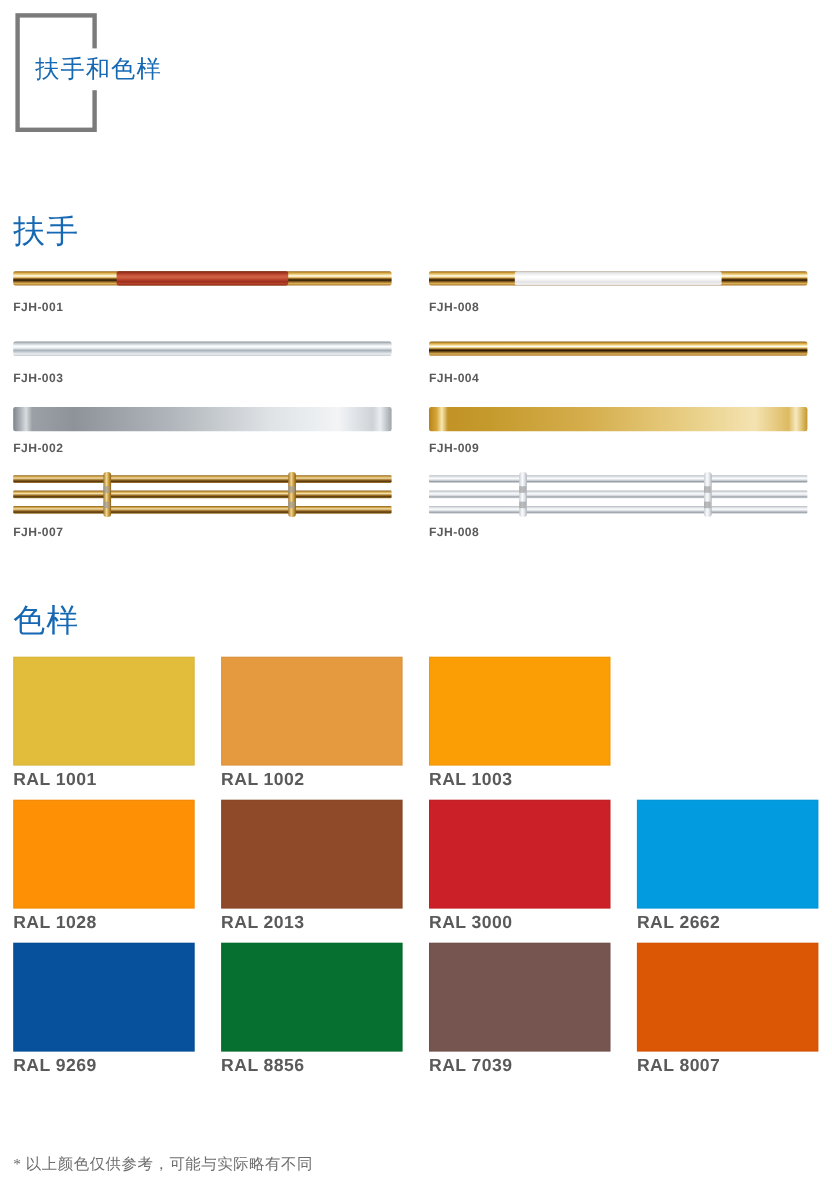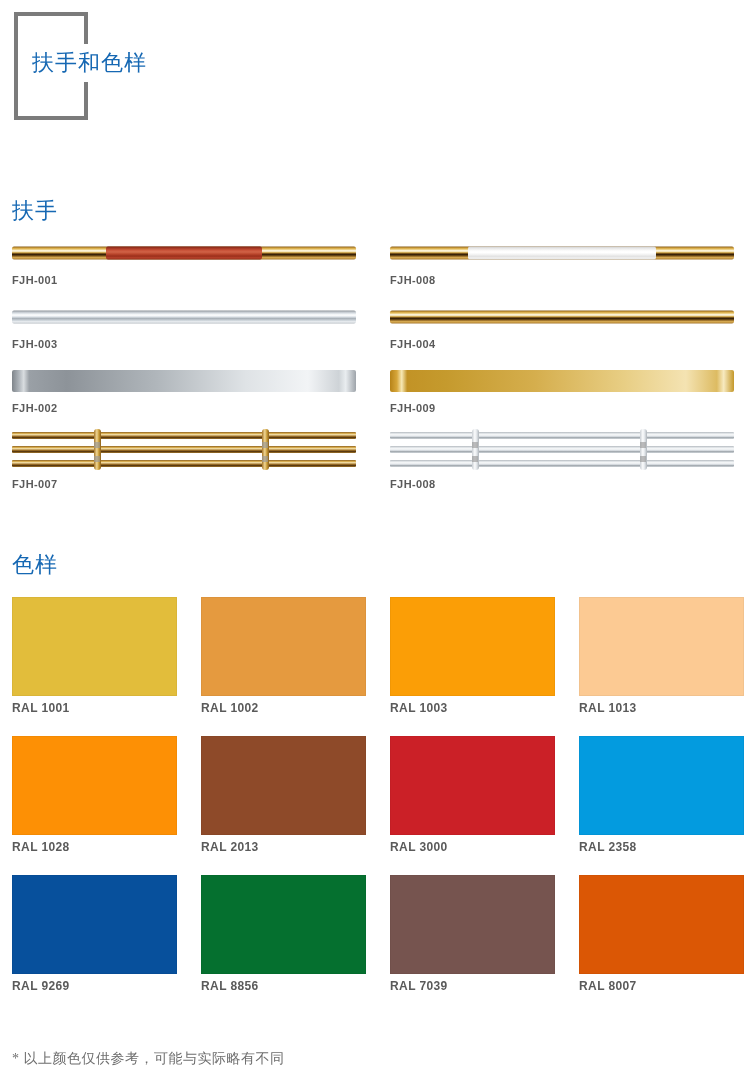--- a/index.html
+++ b/index.html
@@ -30,21 +30,21 @@
     position: absolute; left: 32px; top: 45px;
     font-size: 22px; line-height: 36px;
     color: #1668b3; letter-spacing: 1px;
     white-space: nowrap;
     text-align: right;
   }
 
   
   .section-heading {
     position: absolute; left: 12px;
-    font-size: 22px; line-height: 30px; color: #1668b3;
+    font-size: 29px; line-height: 30px; color: #1668b3;
     letter-spacing: 1px; white-space: nowrap;
   }
   #heading-handrail { top: 196px; }
   #heading-colors   { top: 550px; }
 
   
   .handrail-grid {
     position: absolute; left: 0; top: 236px; width: 600px;
   }
   .hr-row { display: flex; width: 756px; }
@@ -139,22 +139,22 @@
   
   .swatch-grid {
     position: absolute; left: 0; top: 597px; width: 756px;
   }
   .sw-row { display: flex; width: 756px; }
   .sw-cell { width: 189px; padding: 0 12px; }
   .sw-chip {
     width: 165px; height: 99px; border: 1px solid rgba(0,0,0,0.04);
   }
   .sw-label {
-    font-size: 12px; font-weight: bold; color: #5a5a5a;
-    letter-spacing: 0.4px; padding-top: 5px; padding-bottom: 21px;
+    font-size: 16px; font-weight: bold; color: #5a5a5a;
+    letter-spacing: 0.4px; padding-top: 5px; padding-bottom: 8px;
   }
 
   
   .footnote {
     position: absolute; left: 12px; top: 1050px;
     font-size: 14px; color: #6e6e6e; letter-spacing: 0.5px;
     white-space: nowrap;
     font-family: Liberation Serif, serif;
   }
 </style>
@@ -267,42 +267,38 @@
         <div class="sw-label">RAL 1001</div>
       </div>
       <div class="sw-cell">
         <div class="sw-chip" style="background: rgb(229, 154, 63);"></div>
         <div class="sw-label">RAL 1002</div>
       </div>
       <div class="sw-cell">
         <div class="sw-chip" style="background: rgb(251, 158, 6);"></div>
         <div class="sw-label">RAL 1003</div>
       </div>
-      <div class="sw-cell">
-        <div class="sw-chip" style="background: rgb(252, 202, 147);"></div>
-        <div class="sw-label">RAL 1013</div>
-      </div>
     </div>
 
     <div class="sw-row">
       <div class="sw-cell">
         <div class="sw-chip" style="background: rgb(253, 144, 5);"></div>
         <div class="sw-label">RAL 1028</div>
       </div>
       <div class="sw-cell">
         <div class="sw-chip" style="background: rgb(142, 74, 41);"></div>
         <div class="sw-label">RAL 2013</div>
       </div>
       <div class="sw-cell">
         <div class="sw-chip" style="background: rgb(203, 32, 39);"></div>
         <div class="sw-label">RAL 3000</div>
       </div>
       <div class="sw-cell">
         <div class="sw-chip" style="background: rgb(3, 155, 223);"></div>
-        <div class="sw-label">RAL 2358</div>
+        <div class="sw-label">RAL 2662</div>
       </div>
     </div>
 
     <div class="sw-row">
       <div class="sw-cell">
         <div class="sw-chip" style="background: rgb(7, 80, 156);"></div>
         <div class="sw-label">RAL 9269</div>
       </div>
       <div class="sw-cell">
         <div class="sw-chip" style="background: rgb(5, 112, 47);"></div>

